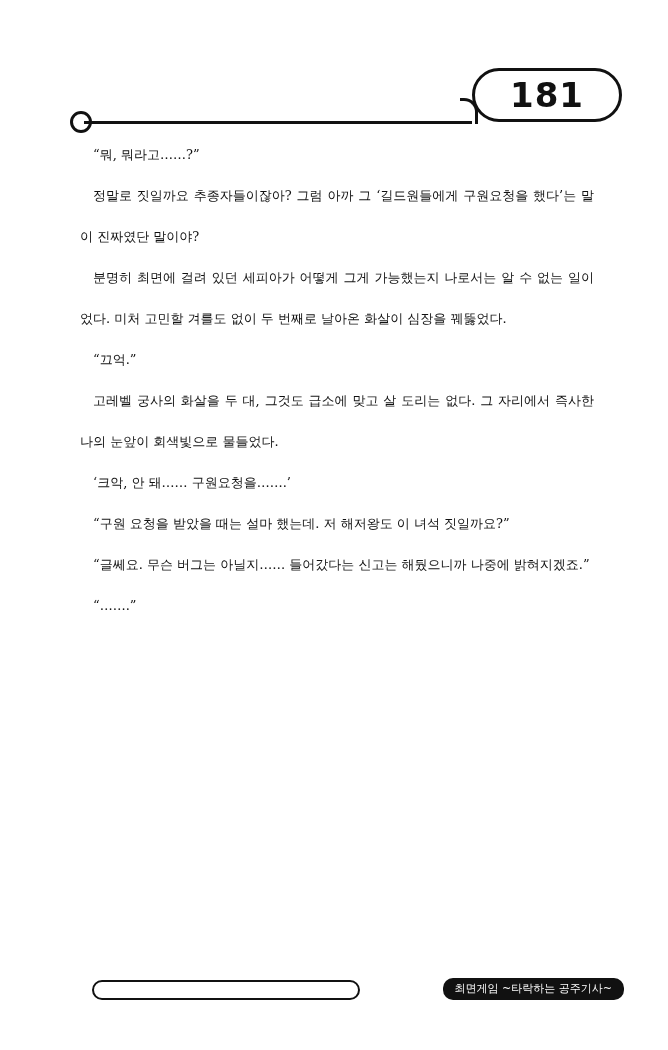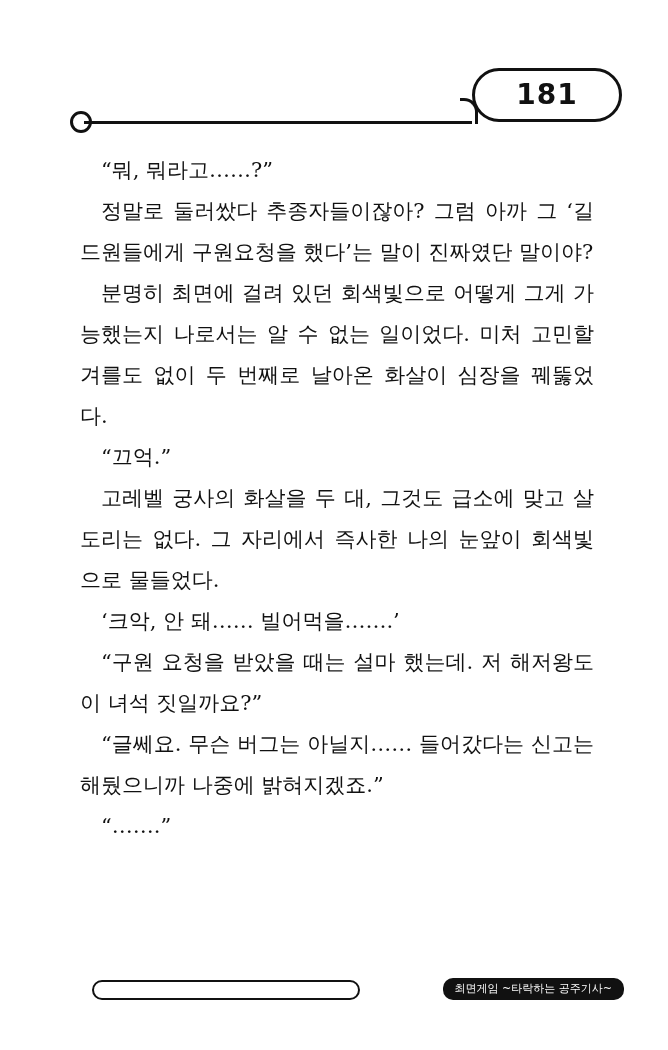--- a/index.html
+++ b/index.html
@@ -40,21 +40,21 @@
     border-radius: 27px;
     background: #fff;
     display: flex;
     align-items: center;
     justify-content: center;
     box-sizing: border-box;
   }
   .page-number-badge .num {
     font-family: "DejaVu Sans", "Liberation Sans", sans-serif;
     font-weight: 700;
-    font-size: 28px;
+    font-size: 34px;
     letter-spacing: 1px;
     line-height: 1;
     color: #111;
   }
 
   .header-rule {
     position: absolute;
     left: 84px;
     right: 196px;
     top: 53px;
@@ -96,22 +96,22 @@
     border-top: 3px solid #111;
     border-top-right-radius: 14px;
     box-sizing: border-box;
   }
 
   
   .body-text {
     position: absolute;
     left: 80px;
     right: 74px;
-    top: 150px;
-    font-size: 21px;
+    top: 134px;
+    font-size: 13px;
     line-height: 41px;
     text-align: justify;
     text-justify: inter-character;
     word-break: break-all;
   }
   .body-text p {
     margin: 0;
     text-indent: 1em;
   }
 
@@ -157,25 +157,25 @@
     <div class="header-dot"></div>
     <div class="header-rule"></div>
     <div class="header-joint"></div>
     <div class="page-number-badge">
       <span class="num">181</span>
     </div>
   </div>
 
   <div class="body-text">
     <p>“뭐, 뭐라고……?”</p>
-    <p>정말로 둘러쌌다 추종자들이잖아? 그럼 아까 그 ‘길드원들에게 구원요청을 했다’는 말이 진짜였단 말이야?</p>
-    <p>분명히 최면에 걸려 있던 회색빛으로 어떻게 그게 가능했는지 나로서는 알 수 없는 일이었다. 미처 고민할 겨를도 없이 두 번째로 날아온 화살이 심장을 꿰뚫었다.</p>
+    <p>정말로 짓일까요 추종자들이잖아? 그럼 아까 그 ‘길드원들에게 구원요청을 했다’는 말이 진짜였단 말이야?</p>
+    <p>분명히 최면에 걸려 있던 세피아가 어떻게 그게 가능했는지 나로서는 알 수 없는 일이었다. 미처 고민할 겨를도 없이 두 번째로 날아온 화살이 심장을 꿰뚫었다.</p>
     <p>“끄억.”</p>
     <p>고레벨 궁사의 화살을 두 대, 그것도 급소에 맞고 살 도리는 없다. 그 자리에서 즉사한 나의 눈앞이 회색빛으로 물들었다.</p>
-    <p>‘크악, 안 돼…… 빌어먹을…….’</p>
+    <p>‘크악, 안 돼…… 구원요청을…….’</p>
     <p>“구원 요청을 받았을 때는 설마 했는데. 저 해저왕도 이 녀석 짓일까요?”</p>
     <p>“글쎄요. 무슨 버그는 아닐지…… 들어갔다는 신고는 해뒀으니까 나중에 밝혀지겠죠.”</p>
     <p>“…….”</p>
   </div>
 
   <div class="footer">
     <div class="footer-bar"></div>
     <div class="footer-tag">최면게임 ~타락하는 공주기사~</div>
   </div>
 

